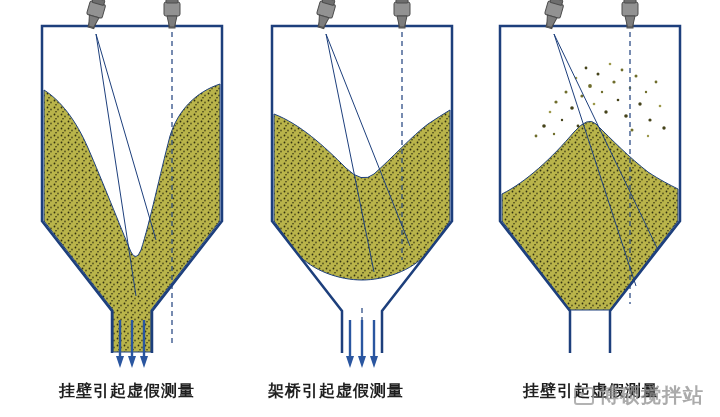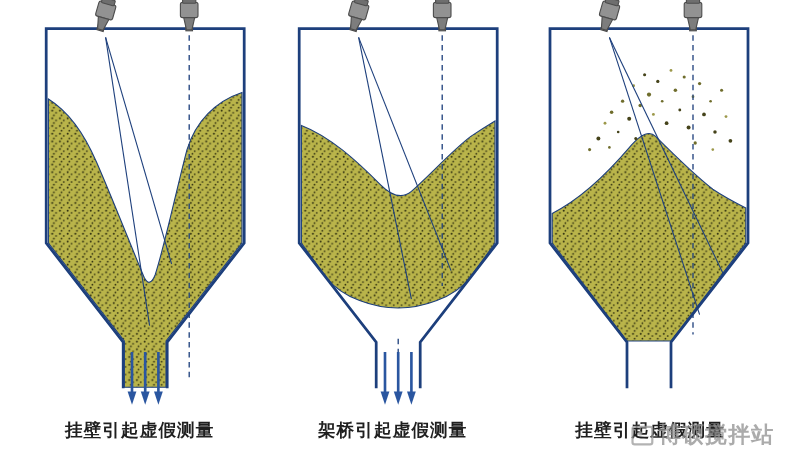--- a/index.html
+++ b/index.html
@@ -19,21 +19,21 @@
   .sensor-horn{fill:#7d7d7d;stroke:#4c4c4c;stroke-width:1;}
   .grain-bg{fill:var(--material,#b9b44a);}
   .grain-dot{fill:var(--material-speckle,#30300f);}
   .grain-dot2{fill:#55531f;}
   .dust1{fill:#6f6d2c;} .dust2{fill:#45431a;} .dust3{fill:#9c984a;}
   .caption{
     position:absolute;top:381px;transform:translateX(-50%);
     font-size:16px;font-weight:bold;color:var(--caption-text,#1f1f1f);
     white-space:nowrap;letter-spacing:1px;
   }
-  .cap1{left:127px;} .cap2{left:357px;} .cap3{left:591px;}
+  .cap1{left:127px;} .cap2{left:336px;} .cap3{left:591px;}
   .watermark{
     position:absolute;right:16px;bottom:8px;display:flex;align-items:center;gap:5px;
     color:var(--watermark-text,#8f8f8f);font-size:20px;font-weight:bold;
     opacity:.75;letter-spacing:1px;
   }
   .wm-icon{width:16px;height:14px;border:2px solid #9a9a9a;border-radius:3px;position:relative;}
   .wm-icon::after{content:"";position:absolute;left:4px;top:3px;width:4px;height:4px;border-radius:50%;background:#9a9a9a;}
 </style>
 </head>
 <body>

